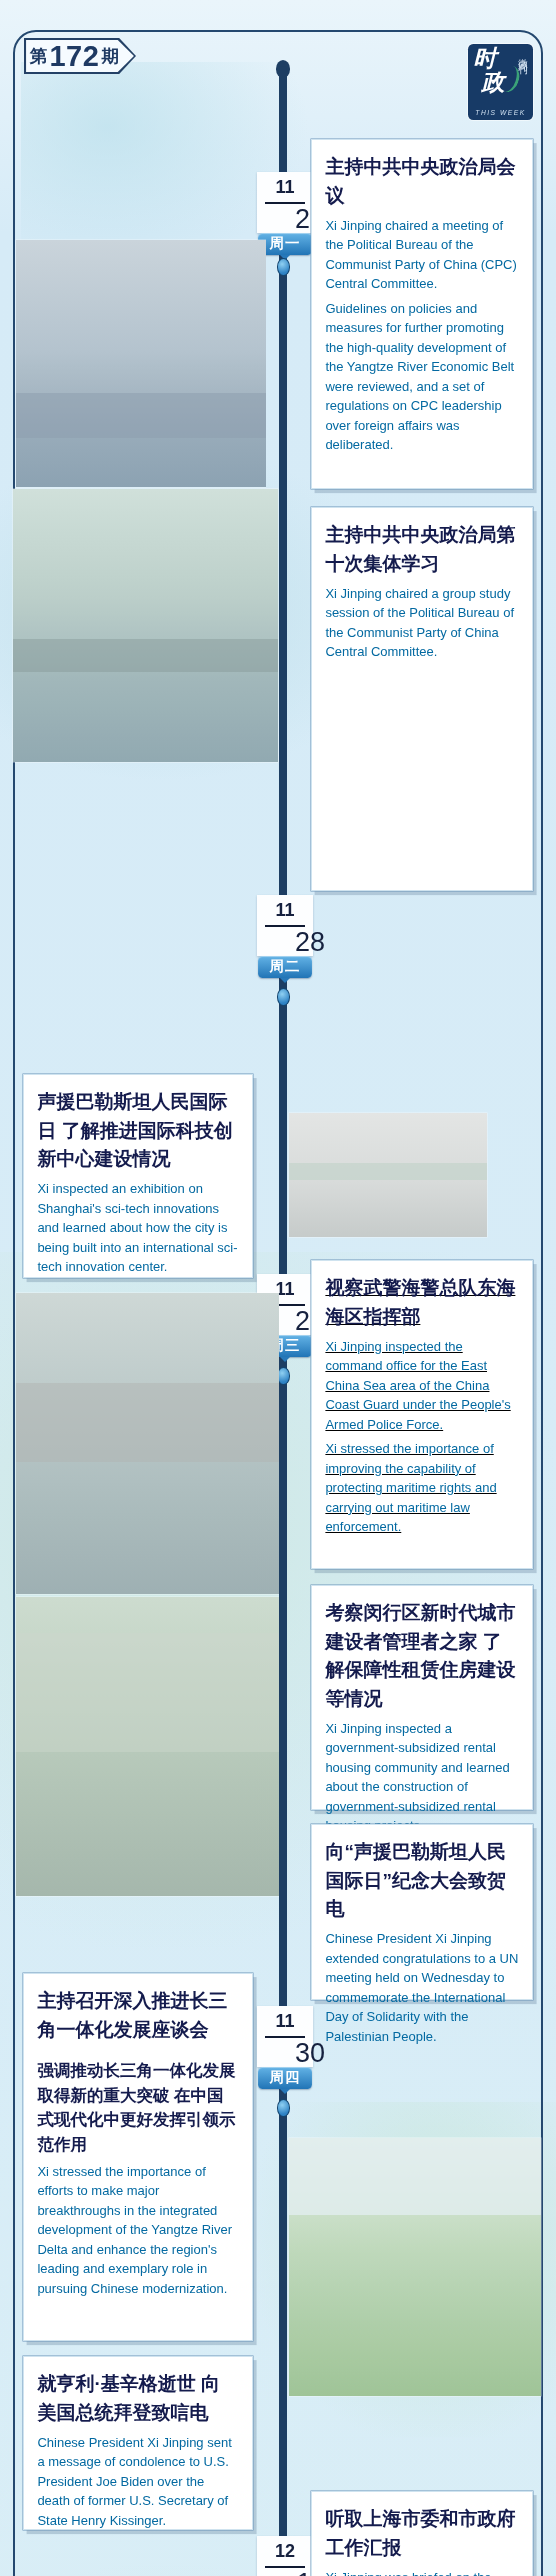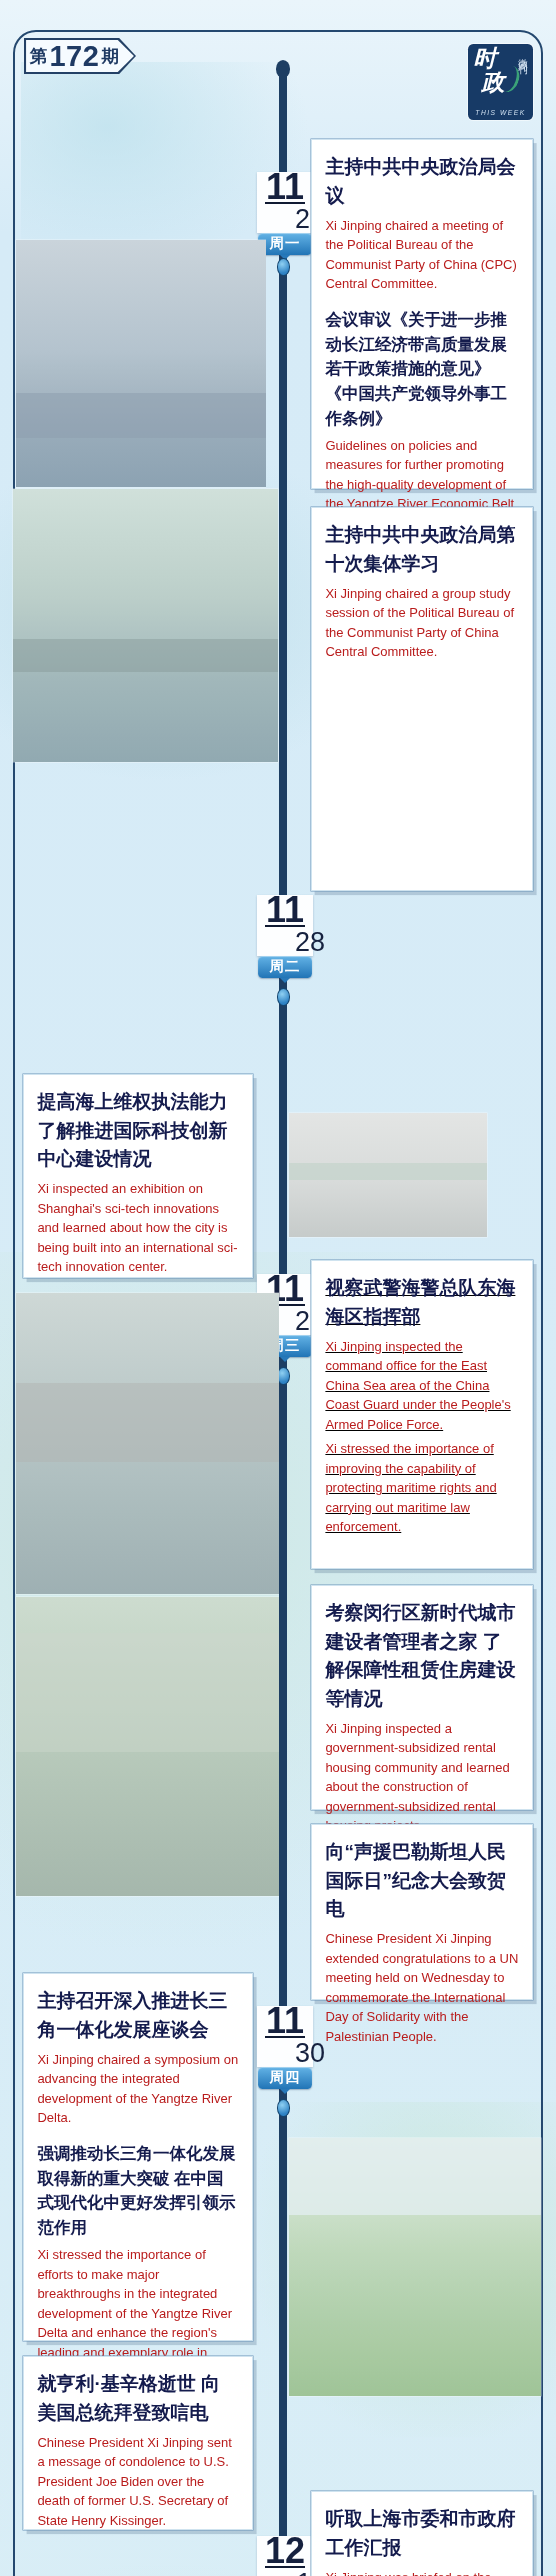--- a/index.html
+++ b/index.html
@@ -34,38 +34,38 @@
   .brand-logo .swoosh{position:absolute;left:30px;top:20.6px;width:17.5px;height:27px;
     border-right:3.1px solid #3fae7a;border-radius:0 60% 60% 60%;transform:rotate(18deg);opacity:.9;}
   .brand-logo .caption{position:absolute;left:0;bottom:4.1px;width:100%;text-align:center;
     font-size:6.7px;letter-spacing:1.5px;color:#cfe0f0;font-style:italic;}
   
   .tl-line{position:absolute;left:279px;top:66px;width:7.7px;height:3568px;background:#1d3e63;border-radius:4.1px;}
   .tl-cap{position:absolute;left:276px;top:60px;width:14px;height:17.5px;border-radius:50%;background:#1d3e63;}
   .day{position:absolute;left:0;top:0;}
   .date-box{position:absolute;left:257px;width:56px;height:61px;background:#fdfeff;
     box-shadow:0 1px 2.1px rgba(30,60,100,.25);text-align:center;color:#16213f;}
-  .date-box .m{font-size:36px;font-weight:bold;line-height:28px;padding-top:1px;}
+  .date-box .m{font-size:18px;font-weight:bold;line-height:28px;padding-top:1px;}
   .date-box .rule{width:40px;height:2.6px;background:#101a33;margin:0.5px auto;}
   .date-box .d{font-size:27px;font-weight:normal;line-height:28px;padding-left:38px;}
   .day-badge{position:absolute;left:258px;width:54px;height:21.6px;border-radius:4.6px;
     background:linear-gradient(180deg,#63b3e6,#2174b6);color:#fff;font-size:14.4px;font-weight:bold;
     display:flex;align-items:center;justify-content:center;letter-spacing:1px;
     box-shadow:inset 0 1px 1px rgba(255,255,255,.45),0 1px 1.5px rgba(20,50,90,.35);}
   .day-badge::after{content:"";position:absolute;left:50%;bottom:-5.2px;transform:translateX(-50%);
     width:0;height:0;border-left:5.2px solid transparent;border-right:5.2px solid transparent;border-top:5.7px solid #2778b9;}
   .node-dot{position:absolute;left:277px;width:13.4px;height:17.5px;border-radius:50%;
     background:radial-gradient(circle at 38% 32%,#8fd0f2,#2e82c4 70%);border:1.5px solid #14456f;box-sizing:border-box;}
   
   .card{position:absolute;background:#ffffff;border:1px solid #cfe3ef;box-sizing:border-box;
     box-shadow:0 0 0 0.5px #6e95ba,3.6px 4.1px 0 rgba(27,62,102,.20);padding:13.4px 13.4px 10.3px 13.4px;}
   .card.left{left:23px;width:230px;}
   .card.right{left:311px;width:222px;}
   .card .cn{color:#141b4d;font-weight:bold;font-size:19px;line-height:1.5;}
-  .card .en{color:#b91c1c;font-size:13px;line-height:1.5;margin-top:5.2px;}
+  .card .en{color:#0369a1;font-size:13px;line-height:1.5;margin-top:5.2px;}
   .card .cn2{color:#141b4d;font-weight:bold;font-size:16.5px;line-height:1.5;margin-top:13.4px;}
   
   .ph{position:absolute;box-shadow:0 0 0 0.5px rgba(255,255,255,.55);overflow:hidden;filter:saturate(.9);}
   .ph .band{position:absolute;left:0;width:100%;}
   .ph-meeting{background:linear-gradient(180deg,#c9d4dc 0%,#b3c3cf 45%,#98adbd 75%,#8aa2b4 100%);}
   .ph-skyline{background:linear-gradient(180deg,#cfe0da 0%,#b9cfc9 40%,#9fb8bb 70%,#8fa9b2 100%);}
   .ph-expo{background:linear-gradient(180deg,#e3e5e4 0%,#d8dbda 55%,#c6cbca 100%);}
   .ph-harbor{background:linear-gradient(180deg,#cdd8d6 0%,#b4c4c4 50%,#9cb0b4 100%);}
   .ph-housing{background:linear-gradient(180deg,#ccdcce 0%,#b7cbba 50%,#a3b8ab 100%);}
   .ph-field{background:linear-gradient(180deg,#dfeee2 0%,#bcd9b8 45%,#9cc593 100%);}
@@ -180,32 +180,31 @@
   <div class="ph ph-housing" style="left:15.5px;top:1597px;width:263px;height:299px;">
     <div class="band" style="top:12%;height:40%;background:rgba(205,215,205,.45);"></div>
   </div>
   <div class="ph ph-field" style="left:289px;top:2138px;width:252px;height:258px;">
     <div class="band" style="top:0;height:30%;background:rgba(225,238,240,.8);"></div>
   </div>
 
   <div class="card right" style="top:139px;height:350px;">
     <div class="cn">主持中共中央政治局会议</div>
     <div class="en">Xi Jinping chaired a meeting of the Political Bureau of the Communist Party of China (CPC) Central Committee.</div>
-    <div class="cn2">会议审议《关于进一步推动长江经济带高质量发展若干政策措施的意见》《中国共产党领导外事工作条例》</div>
     <div class="en">Guidelines on policies and measures for further promoting the high-quality development of the Yangtze River Economic Belt were reviewed, and a set of regulations on CPC leadership over foreign affairs was deliberated.</div>
   </div>
 
   <div class="card right" style="top:507px;height:384px;">
     <div class="cn">主持中共中央政治局第十次集体学习</div>
     <div class="en">Xi Jinping chaired a group study session of the Political Bureau of the Communist Party of China Central Committee.</div>
   </div>
 
 
   <div class="card left" style="top:1074px;height:204px;">
-    <div class="cn">提高海上维权执法能力 了解推进国际科技创新中心建设情况</div>
+    <div class="cn">声援巴勒斯坦人民国际日 了解推进国际科技创新中心建设情况</div>
     <div class="en">Xi inspected an exhibition on Shanghai's sci-tech innovations and learned about how the city is being built into an international sci-tech innovation center.</div>
   </div>
 
   <div class="card right" style="top:1260px;height:309px;text-decoration:underline;">
     <div class="cn">视察武警海警总队东海海区指挥部</div>
     <div class="en">Xi Jinping inspected the command office for the East China Sea area of the China Coast Guard under the People's Armed Police Force.</div>
     <div class="en">Xi stressed the importance of improving the capability of protecting maritime rights and carrying out maritime law enforcement.</div>
   </div>
 
   <div class="card right" style="top:1585px;height:225px;">
@@ -213,21 +212,20 @@
     <div class="en">Xi Jinping inspected a government-subsidized rental housing community and learned about the construction of government-subsidized rental housing projects.</div>
   </div>
 
   <div class="card right" style="top:1824px;height:176px;">
     <div class="cn">向“声援巴勒斯坦人民国际日”纪念大会致贺电</div>
     <div class="en">Chinese President Xi Jinping extended congratulations to a UN meeting held on Wednesday to commemorate the International Day of Solidarity with the Palestinian People.</div>
   </div>
 
   <div class="card left" style="top:1973px;height:368px;">
     <div class="cn">主持召开深入推进长三角一体化发展座谈会</div>
-    <div class="en">Xi Jinping chaired a symposium on advancing the integrated development of the Yangtze River Delta.</div>
     <div class="cn2">强调推动长三角一体化发展取得新的重大突破 在中国式现代化中更好发挥引领示范作用</div>
     <div class="en">Xi stressed the importance of efforts to make major breakthroughs in the integrated development of the Yangtze River Delta and enhance the region's leading and exemplary role in pursuing Chinese modernization.</div>
   </div>
 
   <div class="card left" style="top:2356px;height:174px;">
     <div class="cn">就亨利·基辛格逝世 向美国总统拜登致唁电</div>
     <div class="en">Chinese President Xi Jinping sent a message of condolence to U.S. President Joe Biden over the death of former U.S. Secretary of State Henry Kissinger.</div>
   </div>
 
   <div class="card right" style="top:2491px;height:348px;">

